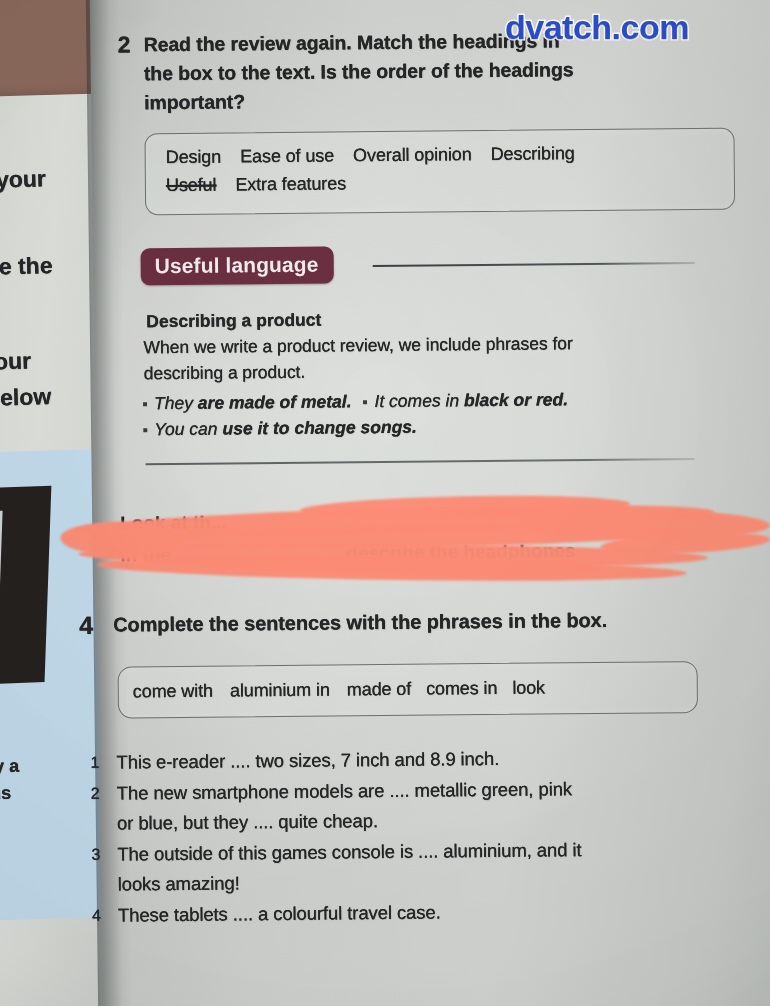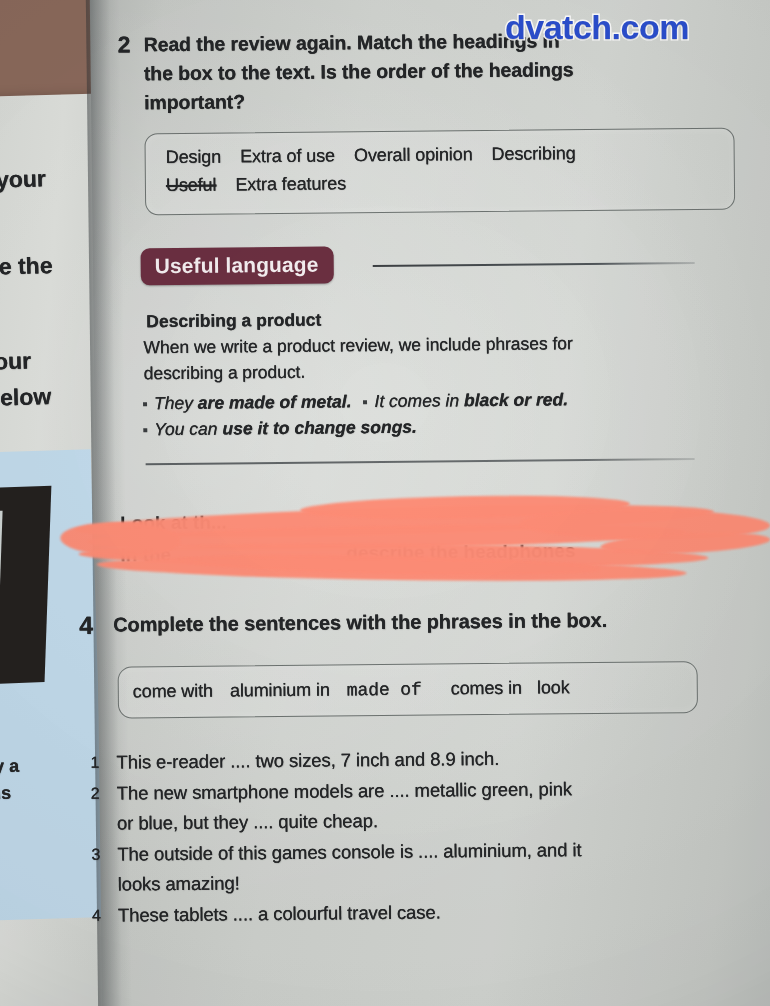--- a/index.html
+++ b/index.html
@@ -293,21 +293,21 @@
       <div>
         <div class="ex-title blurtext">Read the review again. Match the headings in</div>
         <div class="ex-title blurtext">the box to the text. Is the order of the headings</div>
         <div class="ex-title blurtext">important?</div>
       </div>
     </div>
 
     <div class="wordbox" style="left:148px; top:131px; width:590px; height:82px;">
       <div class="wordbox-inner blurtext">
         <div>
-          <span class="w">Design</span><span class="w">Extra of use</span><span class="w">Overall opinion</span><span class="w">Describing</span>
+          <span class="w">Design</span><span class="w">Ease of use</span><span class="w">Overall opinion</span><span class="w">Describing</span>
         </div>
         <div>
           <span class="w strike">Useful</span><span class="w">Extra features</span>
         </div>
       </div>
     </div>
 
     <div class="ul-badge" style="left:143px; top:246px;">Useful language</div>
     <div class="ul-rule" style="left:375px; top:265px; width:322px;"></div>
 
@@ -343,21 +343,21 @@
     <div class="scribble" style="left:60px;  top:520px; width:120px; height:34px; transform:rotate(2.2deg);"></div>
     <div class="scribble" style="left:180px; top:556px; width:420px; height:18px; transform:rotate(1.8deg);"></div>
 
     <div class="ex" style="left:78px; top:608px;">
       <div class="ex-num blurtext" style="font-size:25px; width:34px; flex:0 0 34px;">4</div>
       <div class="ex-title blurtext" style="font-size:20px;">Complete the sentences with the phrases in the box.</div>
     </div>
 
     <div class="wordbox" style="left:116px; top:664px; width:580px; height:52px; border-radius:14px;">
       <div class="wordbox-inner blurtext" style="padding:10px 14px 10px 14px;">
-        <span class="w" style="margin-right:17px;">come with</span><span class="w" style="margin-right:17px;">aluminium in</span><span class="w" style="margin-right:29px;font-family:Liberation Mono, monospace;">made of</span><span class="w" style="margin-right:15px;">comes in</span><span class="w" style="margin-right:0;">look</span>
+        <span class="w" style="margin-right:17px;">come with</span><span class="w" style="margin-right:17px;">aluminium in</span><span class="w" style="margin-right:15px;">made of</span><span class="w" style="margin-right:15px;">comes in</span><span class="w" style="margin-right:0;">look</span>
       </div>
     </div>
 
     <div class="sent-list blurtext" style="left:86px; top:745px; width:660px;">
 
       <div class="sent-row">
         <div class="sent-num">1</div>
         <div>
           <div class="sent-text">This e-reader .... two sizes, 7 inch and 8.9 inch.</div>
         </div>

